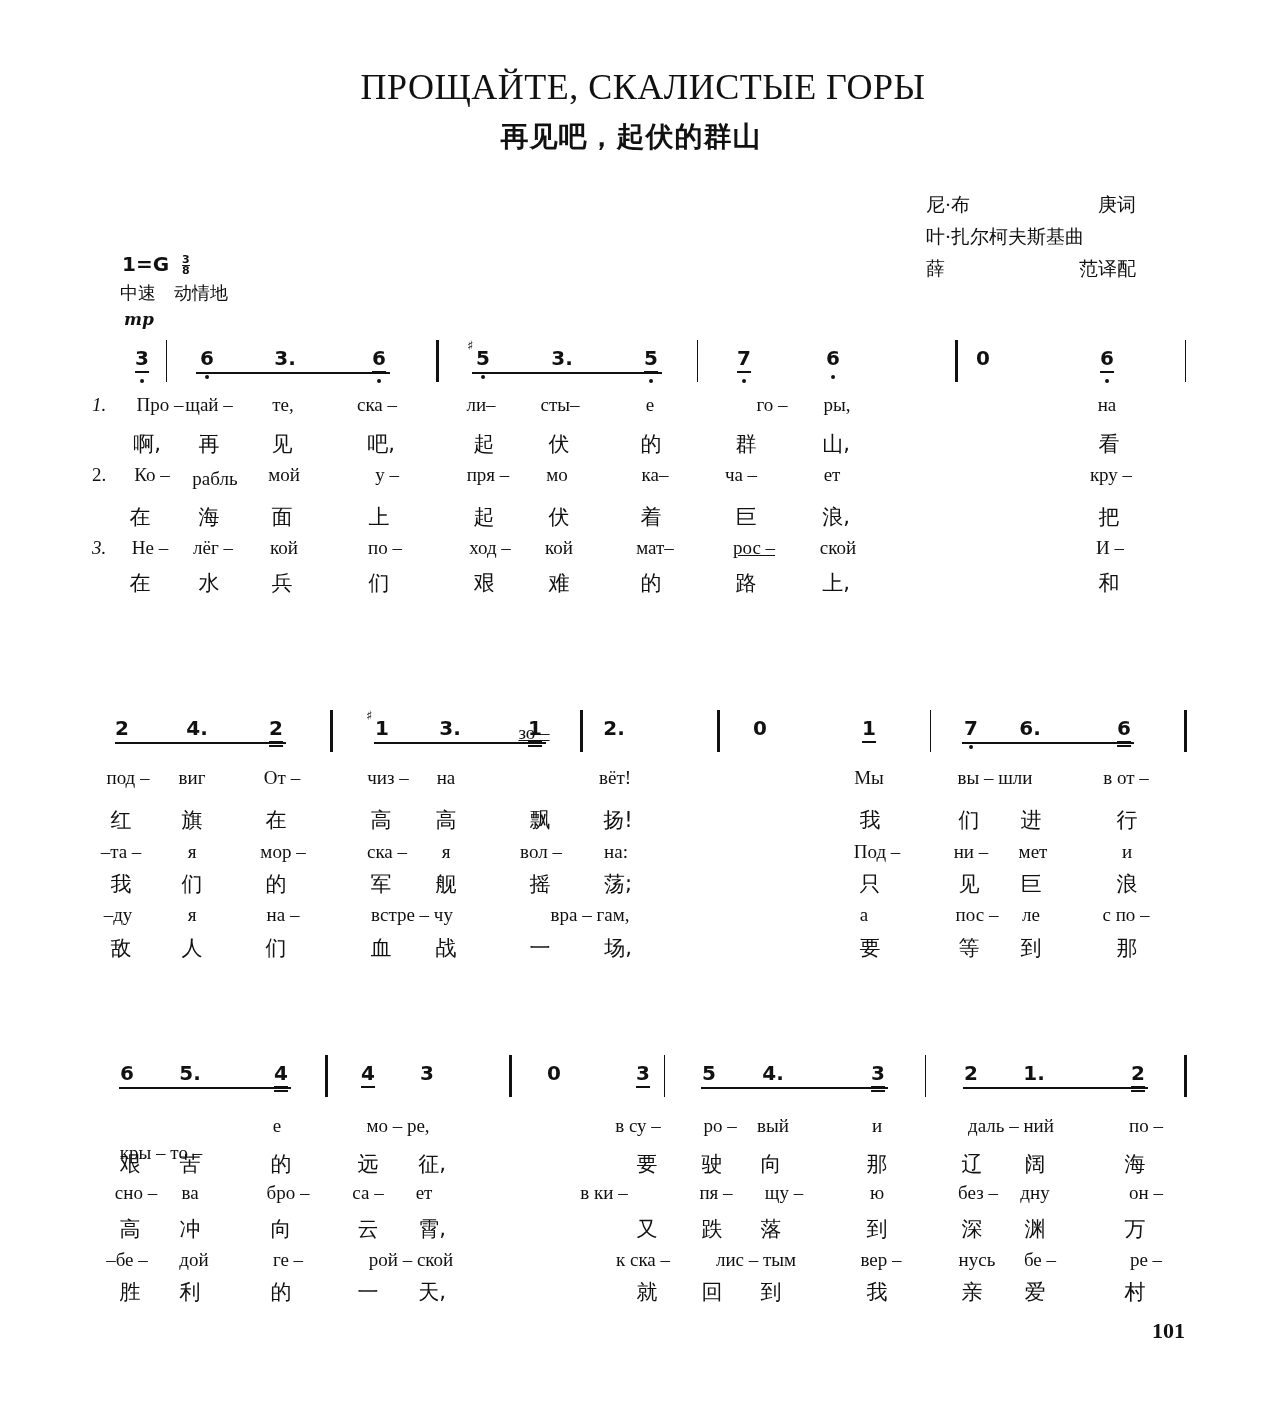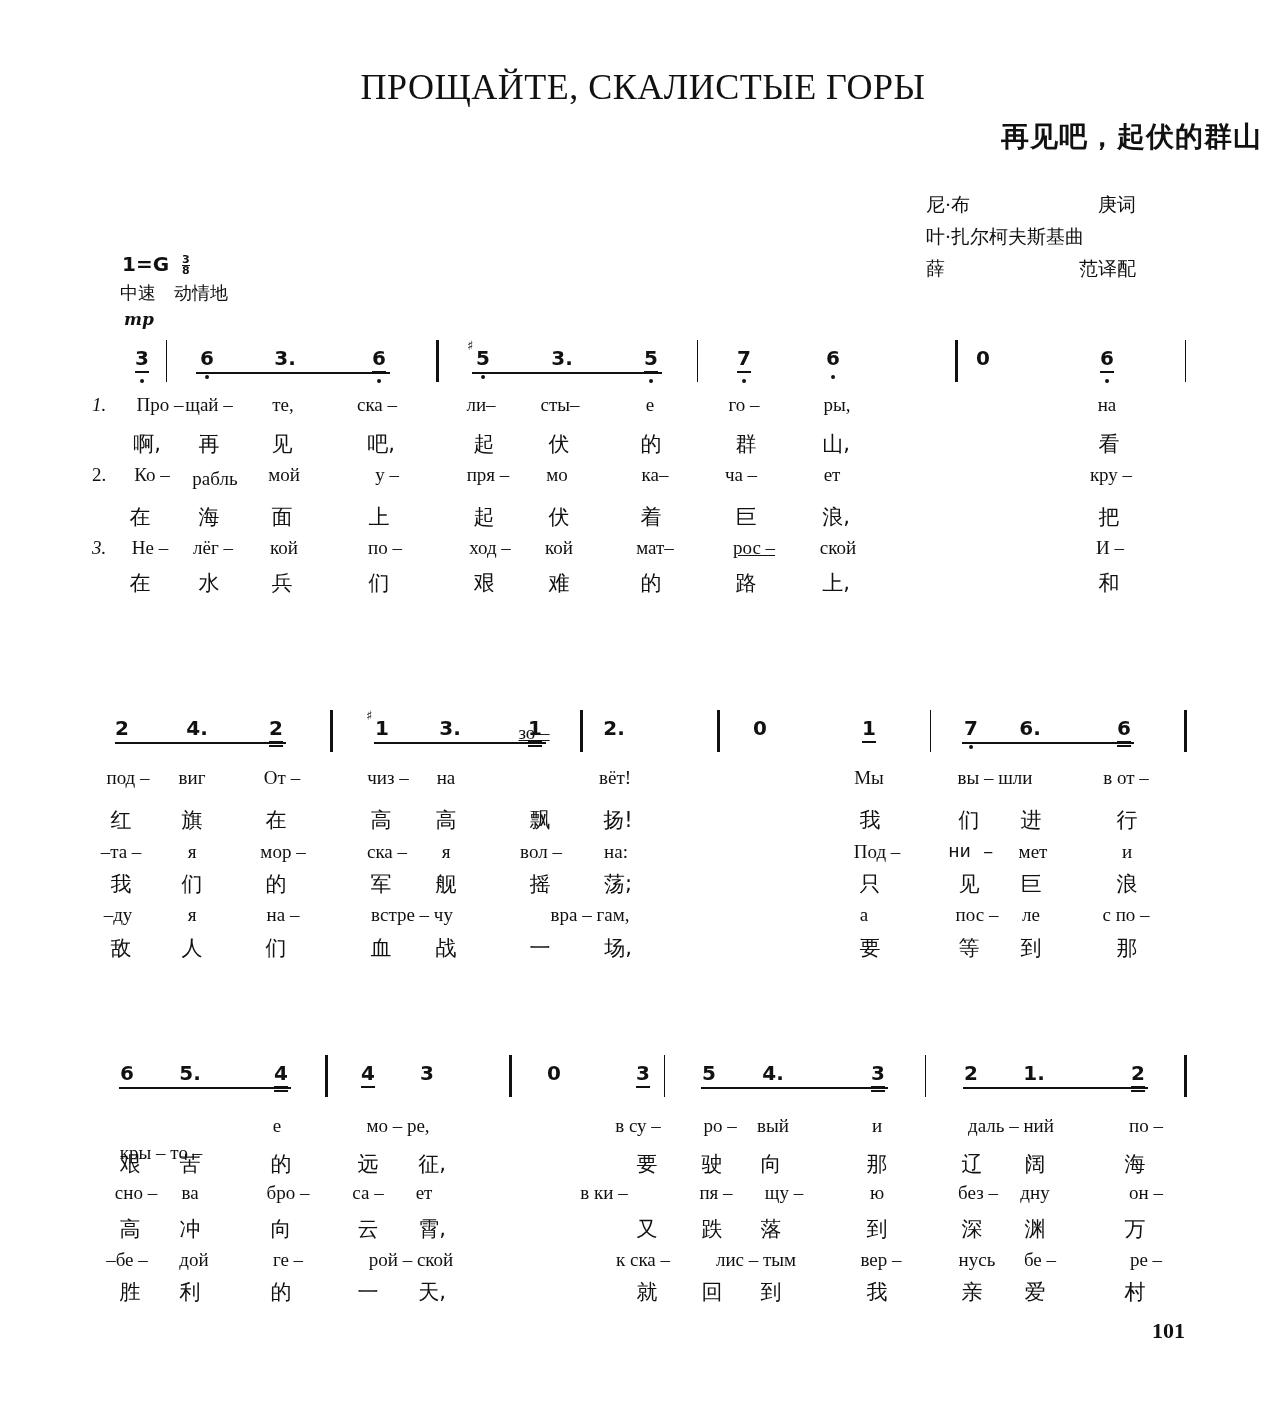--- a/index.html
+++ b/index.html
@@ -1,19 +1,19 @@
 <!DOCTYPE html>
 <html><head>
 <meta charset="utf-8">
 <style>
   html, body { margin:0; padding:0; background:#ffffff; }
   body { width:1272px; height:1416px; position:relative; overflow:hidden; color:#111; font-family:"DejaVu Serif", serif; }
   .abs { position:absolute; white-space:nowrap; }
   .title-ru { left:0; width:1286px; top:66px; text-align:center; font-family:"Liberation Serif", serif; font-size:36px; letter-spacing:0.5px; }
-  .title-zh { left:0; width:1262px; top:118px; text-align:right; font-family:"DejaVu Sans", sans-serif; font-size:28px; font-weight:bold; letter-spacing:1px; }
+  .title-zh { left:0; width:1262px; top:118px; text-align:center; font-family:"DejaVu Sans", sans-serif; font-size:28px; font-weight:bold; letter-spacing:1px; }
   .credit { font-family:"DejaVu Serif", serif; font-size:19px; left:926px; width:210px; }
   .credit .r { position:absolute; right:0; top:0; }
   .key { left:122px; top:252px; font-family:"DejaVu Sans", sans-serif; font-weight:bold; font-size:20px; }
   .tsig { display:inline-block; vertical-align:middle; font-size:11px; line-height:10px; text-align:center; margin-left:6px; font-weight:bold; }
   .tempo { left:120px; top:281px; font-family:"DejaVu Sans", sans-serif; font-size:18px; }
   .dyn { left:124px; top:309px; font-family:"DejaVu Serif", serif; font-style:italic; font-weight:bold; font-size:17px; }
   .note { font-family:"DejaVu Sans", sans-serif; font-weight:bold; font-size:20px; position:absolute; transform:translateX(-50%); }
   .note .ul { position:absolute; left:0; right:0; bottom:-3px; height:2px; background:#111; }
   .note .ul2 { position:absolute; left:0; right:0; bottom:-7px; height:2px; background:#111; }
   .note .dotb { position:absolute; left:50%; bottom:-9px; width:4px; height:4px; margin-left:-2px; border-radius:50%; background:#111; }
@@ -77,21 +77,21 @@
       <div class="bar thick" style="left: 955px; top: 340px; height: 42px;"></div>
       <div class="bar" style="left: 1185px; top: 340px; height: 42px; width: 1px;"></div>
       <div class="vn" style="left: 92px; top: 394px; font-style: italic;">1.</div>
       <div class="lyr ru" style="left: 160px; top: 394px;">Про –</div>
       <div class="lyr ru" style="left: 209px; top: 394px;">щай –</div>
       <div class="lyr ru" style="left: 283px; top: 394px;">те,</div>
       <div class="lyr ru" style="left: 377px; top: 394px;">ска –</div>
       <div class="lyr ru" style="left: 481px; top: 394px;">ли–</div>
       <div class="lyr ru" style="left: 560px; top: 394px;">сты–</div>
       <div class="lyr ru" style="left: 650px; top: 394px;">е</div>
-      <div class="lyr ru" style="left: 744px; top: 394px;">го –</div>
+      <div class="lyr ru" style="left: 772px; top: 394px;">го –</div>
       <div class="lyr ru" style="left: 837px; top: 394px;">ры,</div>
       <div class="lyr ru" style="left: 1107px; top: 394px;">на</div>
       <div class="lyr zh" style="left: 147px; top: 430px;">啊,</div>
       <div class="lyr zh" style="left: 209px; top: 430px;">再</div>
       <div class="lyr zh" style="left: 282px; top: 430px;">见</div>
       <div class="lyr zh" style="left: 381px; top: 430px;">吧,</div>
       <div class="lyr zh" style="left: 484px; top: 430px;">起</div>
       <div class="lyr zh" style="left: 559px; top: 430px;">伏</div>
       <div class="lyr zh" style="left: 651px; top: 430px;">的</div>
       <div class="lyr zh" style="left: 746px; top: 430px;">群</div>
@@ -181,21 +181,21 @@
       <div class="lyr zh" style="left: 1031px; top: 806px;">进</div>
       <div class="lyr zh" style="left: 1127px; top: 806px;">行</div>
       <div class="lyr ru" style="left: 121px; top: 841px;">–та –</div>
       <div class="lyr ru" style="left: 192px; top: 841px;">я</div>
       <div class="lyr ru" style="left: 283px; top: 841px;">мор –</div>
       <div class="lyr ru" style="left: 387px; top: 841px;">ска –</div>
       <div class="lyr ru" style="left: 446px; top: 841px;">я</div>
       <div class="lyr ru" style="left: 541px; top: 841px;">вол –</div>
       <div class="lyr ru" style="left: 616px; top: 841px;">на:</div>
       <div class="lyr ru" style="left: 877px; top: 841px;">Под –</div>
-      <div class="lyr ru" style="left: 971px; top: 841px; font-family: Liberation Mono, monospace;">ни –</div>
+      <div class="lyr ru" style="left: 971px; top: 841px;">ни –</div>
       <div class="lyr ru" style="left: 1033px; top: 841px;">мет</div>
       <div class="lyr ru" style="left: 1127px; top: 841px;">и</div>
       <div class="lyr zh" style="left: 121px; top: 870px;">我</div>
       <div class="lyr zh" style="left: 192px; top: 870px;">们</div>
       <div class="lyr zh" style="left: 276px; top: 870px;">的</div>
       <div class="lyr zh" style="left: 381px; top: 870px;">军</div>
       <div class="lyr zh" style="left: 446px; top: 870px;">舰</div>
       <div class="lyr zh" style="left: 540px; top: 870px;">摇</div>
       <div class="lyr zh" style="left: 618px; top: 870px;">荡;</div>
       <div class="lyr zh" style="left: 870px; top: 870px;">只</div>

